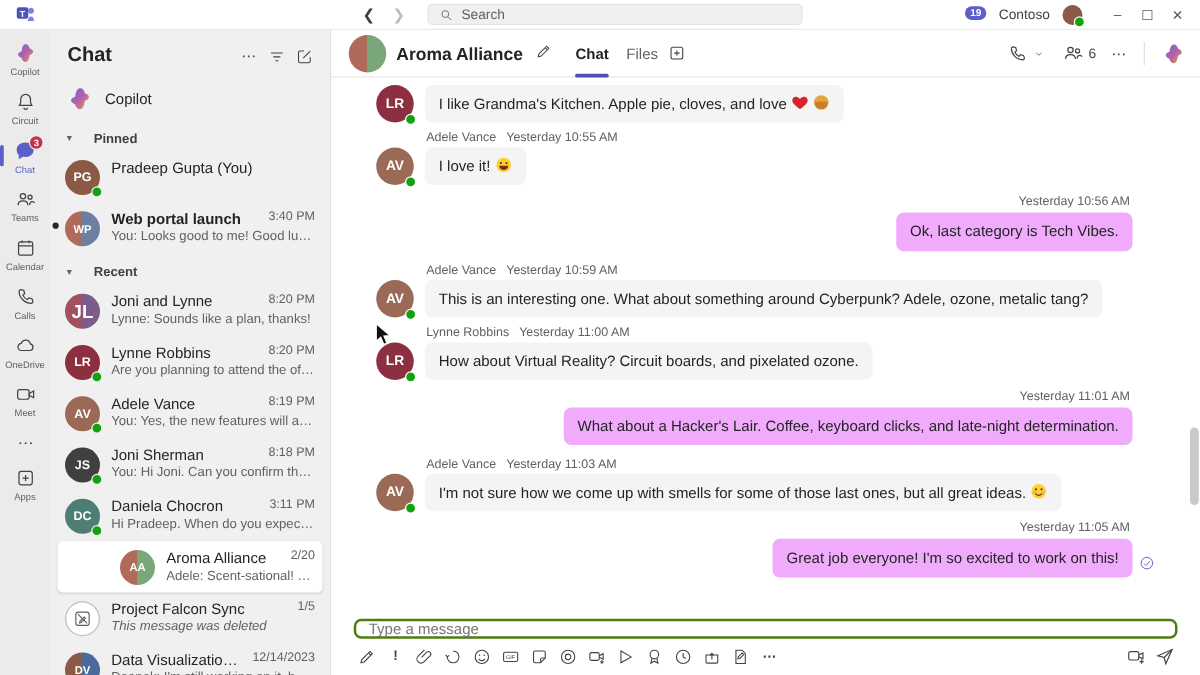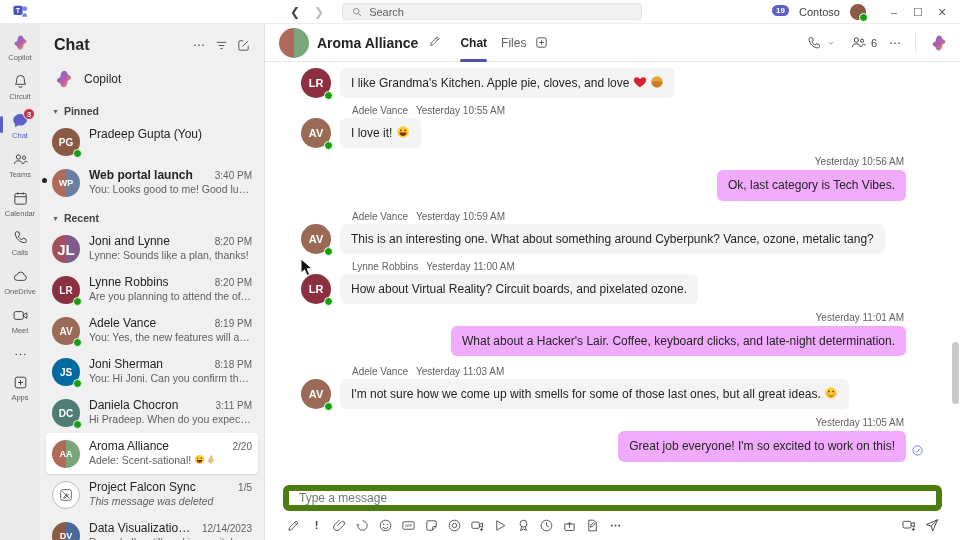--- a/index.html
+++ b/index.html
@@ -35,28 +35,28 @@
   .rail-item.active .icon16.fillable { fill:#5b5fc7; stroke:#5b5fc7; }
 
   
   .panel { width:225px; background:#f0f0f0; border-right:1px solid #e0e0e0; flex-shrink:0; display:flex; flex-direction:column; }
   .panel-head { display:flex; align-items:center; padding:12px 10px 8px 14px; }
   .panel-title { font-size:16px; font-weight:bold; flex:1; }
   .panel-head .hicon { width:22px; display:flex; justify-content:center; color:#424242; cursor:pointer; }
   .plist { flex:1; overflow:hidden; padding:0 6px; }
   .copilot-row { display:flex; align-items:center; gap:10px; padding:7px 8px; border-radius:4px; cursor:pointer; }
   .copilot-row .nm { font-size:12px; }
-  .sec-head { display:flex; align-items:center; gap:5px; font-size:10.5px; font-weight:bold; color:#424242; padding:9px 6px 4px; cursor:pointer; }
+  .sec-head { display:flex; align-items:center; gap:16px; font-size:10.5px; font-weight:bold; color:#424242; padding:9px 6px 4px; cursor:pointer; }
   .sec-head .tri { font-size:7px; color:#616161; }
   .citem { display:flex; align-items:flex-start; gap:9px; padding:6px 6px; border-radius:4px; position:relative; cursor:pointer; }
   .citem.selected { background:#fff; box-shadow:0 1px 2px rgba(0,0,0,.12); }
   .citem .av { width:28px; height:28px; border-radius:50%; flex-shrink:0; display:flex; align-items:center; justify-content:center; color:#fff; font-size:10px; font-weight:bold; position:relative; margin-top:1px; }
   .presence { position:absolute; right:-2px; bottom:-2px; width:9px; height:9px; border-radius:50%; background:#13a10e; border:1.5px solid #f0f0f0; }
   .citem .body { flex:1; min-width:0; }
-  .citem .row1 { display:flex; align-items:center; }
+  .citem .row1 { display:flex; align-items:flex-start; }
   .citem .nm { flex:1; font-size:12px; white-space:nowrap; overflow:hidden; text-overflow:ellipsis; }
   .citem .nm.b { font-weight:bold; }
   .citem .tm { font-size:10px; color:#616161; margin-left:6px; flex-shrink:0; }
   .citem .prev { font-size:10.5px; color:#616161; white-space:nowrap; overflow:hidden; text-overflow:ellipsis; margin-top:1px; }
   .citem .prev.it { font-style:italic; }
   .unread-dot { position:absolute; left:-4px; top:16px; width:5px; height:5px; border-radius:50%; background:#242424; }
 
   
   .main { flex:1; display:flex; flex-direction:column; background:#fff; min-width:0; position:relative; }
   .chead { height:38px; display:flex; align-items:center; padding:0 12px 0 14px; border-bottom:1px solid #e7e7e7; gap:8px; }
@@ -68,36 +68,36 @@
   .tab.active { font-weight:bold; color:#242424; }
   .tab.active::after { content:""; position:absolute; left:0; right:0; bottom:0; height:2.5px; background:#4f52b2; border-radius:2px; }
   .chead .spacer { flex:1; }
   .chead .act { display:flex; align-items:center; gap:4px; color:#424242; cursor:pointer; }
   .chead .cnt { font-size:11px; }
   .vdiv { width:1px; height:18px; background:#e0e0e0; margin:0 6px; }
 
   
   .msgs { flex:1; overflow:hidden; padding:6px 46px 4px 36px; position:relative; }
   .mgroup { margin-bottom:7px; }
-  .mhead { font-size:10px; color:#616161; margin:4px 0 2px 51px; }
+  .mhead { font-size:10px; color:#616161; margin:4px 0 2px 40px; }
   .mhead .sn { margin-right:8px; }
   .mrow { display:flex; align-items:flex-start; gap:9px; }
   .mav { width:30px; height:30px; border-radius:50%; flex-shrink:0; display:flex; align-items:center; justify-content:center; color:#fff; font-size:11px; font-weight:bold; position:relative; }
   .mav .presence { border-color:#fff; }
   .bubble { background:#f4f4f4; border-radius:6px; padding:7px 11px; font-size:12px; max-width:620px; line-height:1.35; }
   .out { display:flex; flex-direction:column; align-items:flex-end; margin:8px 8px 10px 0; position:relative; }
   .out .mhead { margin:0 2px 3px 0; }
   .out .bubble { background:#f0abfc; }
   .seen { position:absolute; right:-18px; bottom:2px; color:#5b5fc7; }
   .emo { display:inline-block; width:14px; height:14px; vertical-align:-2px; }
   .emo.sm { width:11px; height:11px; vertical-align:-1px; }
 
   
   .compose { padding:4px 18px 6px; }
-  .cinput { border:6px solid #4d7c0f; border-radius:6px; height:26px; display:flex; align-items:center; padding:0 10px; background:#fff; }
+  .cinput { border:2px solid #4d7c0f; border-radius:6px; height:16px; display:flex; align-items:center; padding:0 10px; background:#fff; }
   .cinput input { border:0; outline:0; width:100%; font-size:12px; font-family:"Liberation Sans",sans-serif; color:#242424; background:transparent; }
   .cbar { display:flex; align-items:center; margin-top:5px; gap:2px; }
   .cico { width:21px; height:18px; display:flex; align-items:center; justify-content:center; color:#424242; cursor:pointer; font-size:11px; }
   .cbar .gap { flex:1; }
   .scrollbar { position:absolute; right:1px; top:318px; width:7px; height:62px; background:#c9c9c9; border-radius:4px; }
   .cursor { position:absolute; left:300px; top:258px; z-index:50; pointer-events:none; }
 </style>
 </head>
 <body>
 
@@ -434,41 +434,41 @@
             <span class="av" style="background: rgb(154, 106, 86);">AV<span class="presence"></span></span>
             <div class="body">
               <div class="row1">
                 <span class="nm">Adele Vance</span>
                 <span class="tm">8:19 PM</span>
               </div>
               <div class="prev">You: Yes, the new features will all be included. </div>
             </div>
           </div>
           <div class="citem">
-            <span class="av" style="background: #0369a1;">JS<span class="presence"></span></span>
+            <span class="av" style="background: #404040;">JS<span class="presence"></span></span>
             <div class="body">
               <div class="row1">
                 <span class="nm">Joni Sherman</span>
                 <span class="tm">8:18 PM</span>
               </div>
               <div class="prev">You: Hi Joni. Can you confirm that the latest updat... </div>
             </div>
           </div>
           <div class="citem">
             <span class="av" style="background: rgb(77, 125, 116);">DC<span class="presence"></span></span>
             <div class="body">
               <div class="row1">
                 <span class="nm">Daniela Chocron</span>
                 <span class="tm">3:11 PM</span>
               </div>
               <div class="prev">Hi Pradeep. When do you expect to have the upd... </div>
             </div>
           </div>
           <div class="citem selected">
-            <span class="av" style="background: linear-gradient(90deg, rgb(176, 106, 90) 50%, rgb(122, 167, 122) 50%);">
+            <span class="av" style="background: linear-gradient(90deg, rgb(176, 106, 90) 50%, rgb(122, 167, 122) 50%); margin-left: 44px;">
               <span style="font-size: 9px;">AA</span>
             </span>
             <div class="body">
               <div class="row1">
                 <span class="nm">Aroma Alliance</span>
                 <span class="tm">2/20</span>
               </div>
               <div class="prev">Adele: Scent-sational! <span class="emo sm"><svg class="icon16" style="width: 11px; height: 11px; stroke: none;">
                     <use href="#e-smile"></use>
                   </svg></span><span class="emo sm"><svg class="icon16" style="width: 11px; height: 11px; stroke: none;">
@@ -569,21 +569,21 @@
         <div class="out">
           <div class="mhead">Yesterday 10:56 AM</div>
           <div style="position: relative;">
             <div class="bubble">Ok, last category is Tech Vibes.</div>
           </div>
         </div>
         <div class="mgroup">
           <div class="mhead"><span class="sn">Adele Vance</span><span>Yesterday 10:59 AM</span></div>
           <div class="mrow">
             <span class="mav" style="background: rgb(154, 106, 86);">AV<span class="presence"></span></span>
-            <div class="bubble">This is an interesting one. What about something around Cyberpunk? Vance, ozone, metalic tang?</div>
+            <div class="bubble">This is an interesting one. What about something around Cyberpunk? Adele, ozone, metalic tang?</div>
           </div>
         </div>
         <div class="mgroup">
           <div class="mhead"><span class="sn">Lynne Robbins</span><span>Yesterday 11:00 AM</span></div>
           <div class="mrow">
             <span class="mav" style="background: rgb(140, 48, 65);">LR<span class="presence"></span></span>
             <div class="bubble">How about Virtual Reality? Circuit boards, and pixelated ozone.</div>
           </div>
         </div>
         <div class="out">

